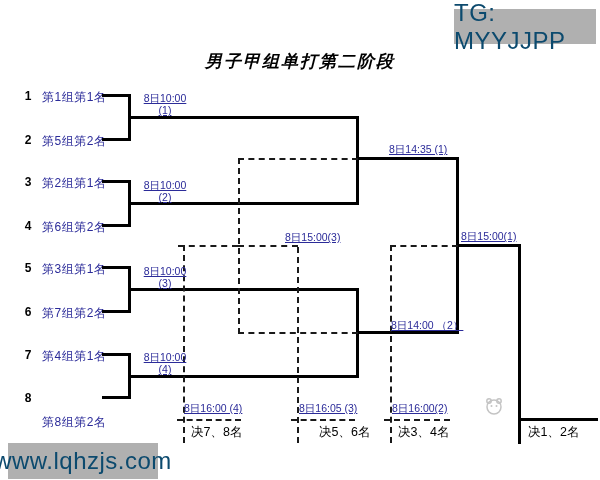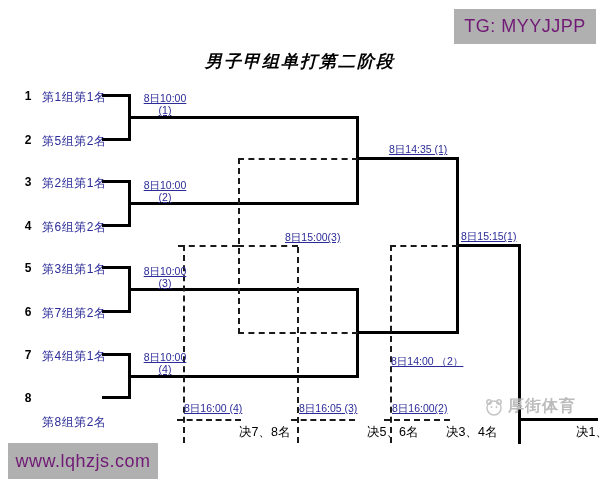--- a/index.html
+++ b/index.html
@@ -26,26 +26,26 @@
   .ename{
     position:absolute;left:42px;font-size:12px;color:#2b2b99;
     letter-spacing:0.5px;white-space:nowrap;
   }
   .mlabel{
     position:absolute;font-size:10.5px;line-height:12px;color:#2b2b99;
     text-decoration:underline;white-space:nowrap;
   }
   .mlabel.two{width:58px;text-align:center;}
   .place{
-    position:absolute;font-size:12.5px;color:#000;white-space:nowrap;margin-left:48px;
+    position:absolute;font-size:12.5px;color:#000;white-space:nowrap;
   }
   .badge{
-    position:absolute;background:#b0b0b0;color:#701a75;
+    position:absolute;background:#b0b0b0;color:#0c4a6e;
     display:flex;align-items:center;justify-content:center;
-    font-size:18px;letter-spacing:0.5px;
+    font-size:24px;letter-spacing:0.5px;
   }
   .wmark{
     position:absolute;left:484px;top:396px;display:flex;align-items:center;
     color:#bcbcbc;font-size:16px;font-weight:bold;letter-spacing:1px;
     z-index:5;white-space:nowrap;
   }
   .wmark svg{margin-right:4px;}
 </style>
 </head>
 <body>
@@ -135,22 +135,22 @@
   </div>
   <div class="mlabel two" style="left:136px;top:265px;">
     <span>8日10:00</span><br>
     <span>(3)</span>
   </div>
   <div class="mlabel two" style="left:136px;top:351px;">
     <span>8日10:00</span><br>
     <span>(4)</span>
   </div>
   <div class="mlabel" style="left:389px;top:143px;">8日14:35 (1)</div>
-  <div class="mlabel" style="left:391px;top:319px;margin-top:36px;">8日14:00 （2）</div>
-  <div class="mlabel" style="left:461px;top:230px;">8日15:15(1)</div>
+  <div class="mlabel" style="left:391px;top:319px;">8日14:00 （2）</div>
+  <div class="mlabel" style="left:461px;top:230px;">8日15:00(1)</div>
   <div class="mlabel" style="left:241px;top:231px;padding-left:44px;">8日15:00(3)</div>
   <div class="mlabel" style="left:184px;top:402px;">8日16:00 (4)</div>
   <div class="mlabel" style="left:299px;top:402px;">8日16:05 (3)</div>
   <div class="mlabel" style="left:392px;top:402px;">8日16:00(2)</div>
 </div>
 
 <div>
   <div class="place" style="left:191px;top:424px;">决7、8名</div>
   <div class="place" style="left:319px;top:424px;">决5、6名</div>
   <div class="place" style="left:398px;top:424px;text-align:right;">决3、4名</div>
@@ -158,16 +158,15 @@
 </div>
 
 <div class="wmark">
   <svg width="20" height="20" viewBox="0 0 20 20">
     <circle cx="10" cy="11" r="7" fill="none" stroke="#c4c4c4" stroke-width="1.5"></circle>
     <circle cx="5" cy="5" r="2.2" fill="none" stroke="#c4c4c4" stroke-width="1.5"></circle>
     <circle cx="15" cy="5" r="2.2" fill="none" stroke="#c4c4c4" stroke-width="1.5"></circle>
     <circle cx="7.5" cy="10" r="1" fill="#c4c4c4"></circle>
     <circle cx="12.5" cy="10" r="1" fill="#c4c4c4"></circle>
   </svg>
-  <span>厚街体育</span>
 </div>
 
 <div class="badge" style="left:8px;top:443px;width:150px;height:36px;z-index:6;">www.lqhzjs.com</div>
 
 </body></html>

